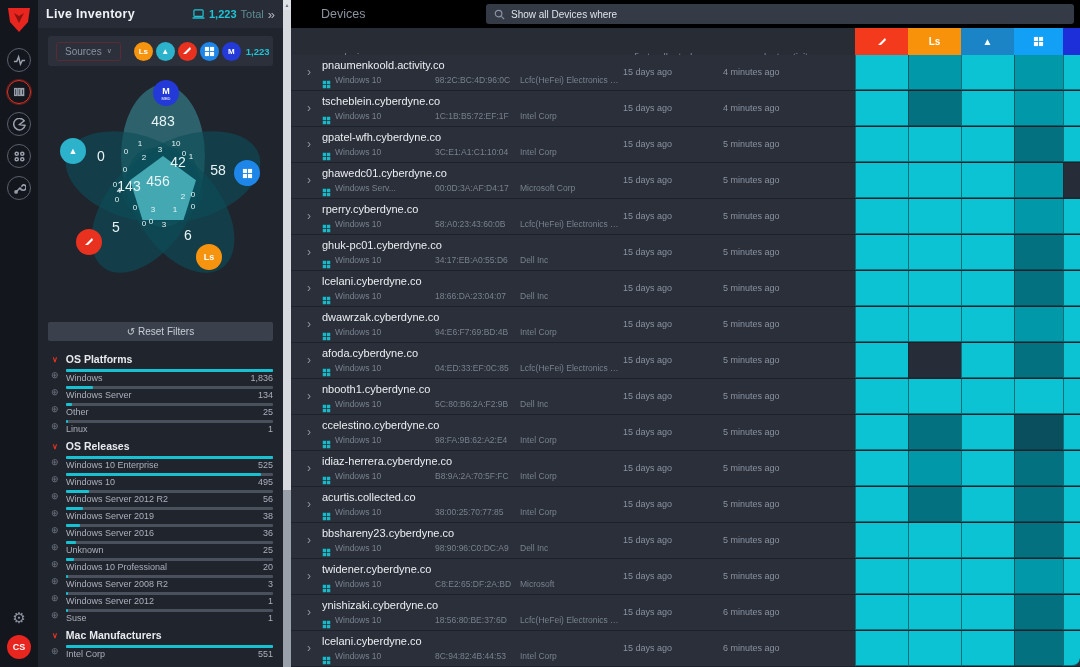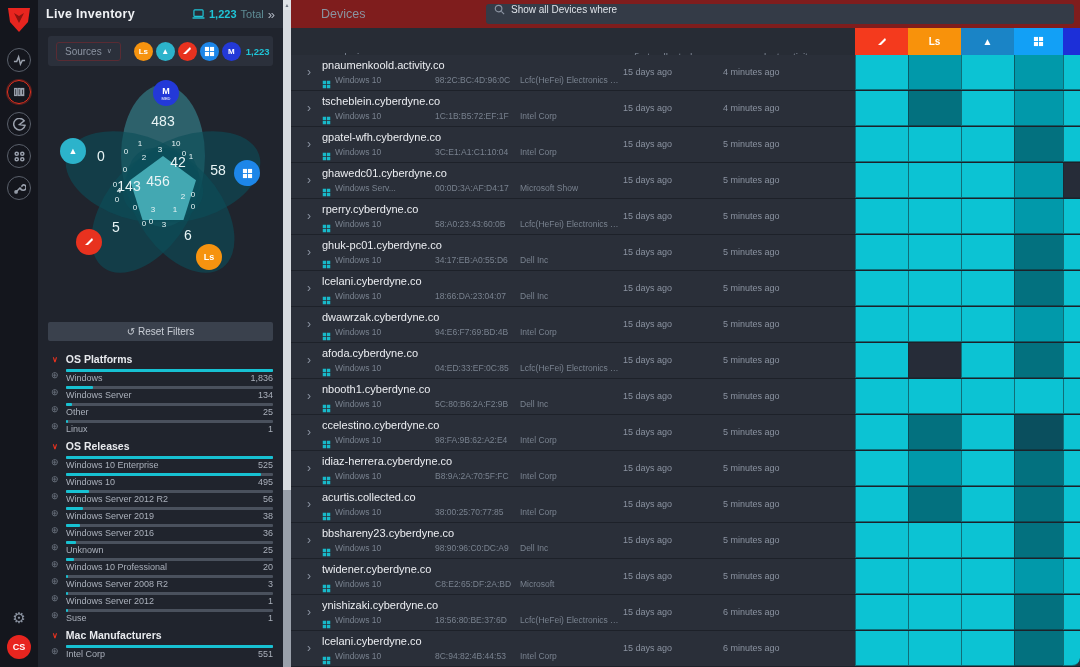--- a/index.html
+++ b/index.html
@@ -67,24 +67,24 @@
   .fcount { position:absolute; right:0; top:6px; color:#aab0bb; font-size:9px; }
 
   
   .sb-scroll { width:8px; flex:none; background:#9aa1ab; position:relative; }
   .sb-scroll .up { position:absolute; top:0; left:0; width:8px; height:10px; background:#dfe3e7;
     color:#6d7581; font-size:5px; text-align:center; line-height:10px; cursor:pointer; }
   .sb-scroll .thumb { position:absolute; top:10px; left:0; width:8px; height:72%; background:#d7dbe0; cursor:grab; }
 
   
   .main { flex:1; position:relative; background:#1d2129; }
-  .top-bar { height:28px; background:#7f1d1d; display:flex; align-items:center; }
+  .top-bar { height:28px; background:#000000; display:flex; align-items:center; }
   .main-title { color:#8a93a0; font-size:12.5px; margin-left:30px; }
   .search { position:absolute; left:195px; right:6px; top:4px; height:20px; background:#343b47;
-    border-radius:3px; display:flex; gap:6px; padding:0 8px; cursor:text; }
+    border-radius:3px; display:flex; align-items:center; gap:6px; padding:0 8px; cursor:text; }
   .search span { color:#dfe3e9; font-size:10px; }
   .col-header { height:27px; background:#272c35; position:relative; color:#7e8795; font-size:10px; }
   .ch { position:absolute; top:24px;margin-left:11px; }
   .src-cols { position:absolute; right:0; top:0; height:27px; display:flex; }
   .src-col { height:27px; display:flex; align-items:center; justify-content:center; color:#fff;
     font-size:10px; font-weight:bold; cursor:pointer; }
 
   .rows { position:absolute; top:55px; left:0; right:0; bottom:0; overflow:hidden; }
   .trow { position:relative; height:35px; margin-bottom:1px; background:#2a2f39; cursor:pointer; }
   .trow .chev { position:absolute; left:16px; top:10px; color:#8b93a1; font-size:12px; }
@@ -516,21 +516,21 @@
           <span class="chev">›</span>
           <span class="name">ghawedc01.cyberdyne.co</span>
           <span class="osic"><svg width="9" height="9" viewBox="0 0 12 12">
               <rect x="1" y="1" width="4.5" height="4.5" fill="#18b9c9"></rect>
               <rect x="6.5" y="1" width="4.5" height="4.5" fill="#18b9c9"></rect>
               <rect x="1" y="6.5" width="4.5" height="4.5" fill="#18b9c9"></rect>
               <rect x="6.5" y="6.5" width="4.5" height="4.5" fill="#18b9c9"></rect>
             </svg></span>
           <span class="os">Windows Serv...</span>
           <span class="mac">00:0D:3A:AF:D4:17</span>
-          <span class="mfr">Microsoft Show</span>
+          <span class="mfr">Microsoft Corp</span>
           <span class="fc">15 days ago</span>
           <span class="la">5 minutes ago</span>
           <div class="cells">
             <div class="cell" style="width: 53px; background: rgb(12, 195, 211); border-left: 1px solid rgba(20, 40, 45, 0.55); border-bottom: 1px solid rgba(20, 40, 45, 0.55);"></div>
             <div class="cell" style="width: 53px; background: rgb(12, 195, 211); border-left: 1px solid rgba(20, 40, 45, 0.55); border-bottom: 1px solid rgba(20, 40, 45, 0.55);"></div>
             <div class="cell" style="width: 53px; background: rgb(12, 195, 211); border-left: 1px solid rgba(20, 40, 45, 0.55); border-bottom: 1px solid rgba(20, 40, 45, 0.55);"></div>
             <div class="cell" style="width: 49px; background: rgb(1, 153, 170); border-left: 1px solid rgba(20, 40, 45, 0.55); border-bottom: 1px solid rgba(20, 40, 45, 0.55);"></div>
             <div class="cell" style="width: 17px; background: rgb(38, 44, 56); border-left: 1px solid rgba(20, 40, 45, 0.55); border-bottom: 1px solid rgba(20, 40, 45, 0.55);"></div>
           </div>
         </div>

